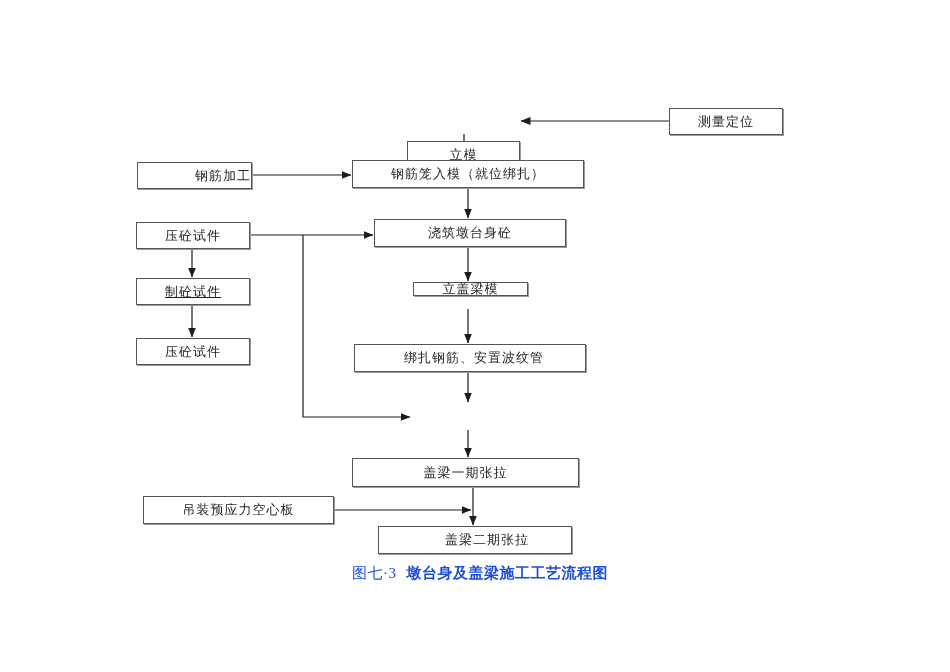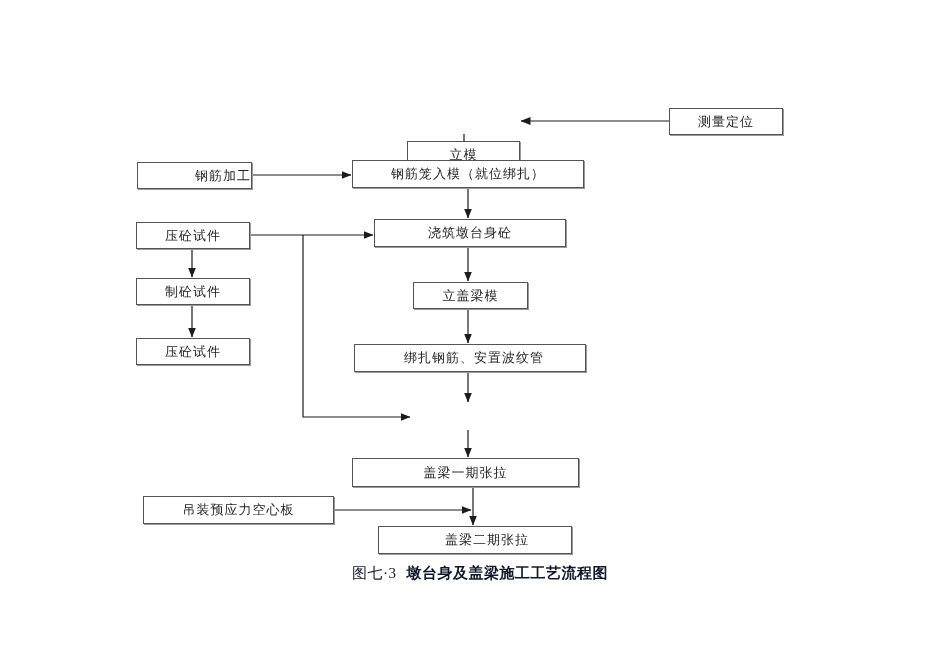--- a/index.html
+++ b/index.html
@@ -35,21 +35,21 @@
     letter-spacing: 1px;
     box-shadow: 1px 1px 0 #9a9a9a;
     white-space: nowrap;
   }
   .caption {
     position: absolute;
     left: 352px;
     top: 564px;
     width: 260px;
     font-size: 15px;
-    color: #0f172a;
+    color: #1d4ed8;
     white-space: nowrap;
     letter-spacing: 0.5px;
   }
   .caption .fig-no {
     font-weight: normal;
     margin-right: 10px;
   }
   .caption .fig-title {
     font-weight: bold;
   }
@@ -100,29 +100,29 @@
   </div>
 
   <div class="box" style="left:136px; top:222px; width:114px; height:27px;">
     <span>压砼试件</span>
   </div>
 
   <div class="box" style="left:374px; top:219px; width:192px; height:28px;">
     <span>浇筑墩台身砼</span>
   </div>
 
-  <div class="box" style="left:136px; top:278px; width:114px; height:27px;">
+  <div class="box" style="left:136px; top:278px; width:114px; height:27px;text-decoration:underline;">
     <span>制砼试件</span>
   </div>
 
   <div class="box" style="left:136px; top:338px; width:114px; height:27px;">
     <span>压砼试件</span>
   </div>
 
-  <div class="box" style="left:413px; top:282px; width:115px; height:27px;">
+  <div class="box" style="left:413px; top:282px; width:115px; height:14px;">
     <span>立盖梁模</span>
   </div>
 
   <div class="box" style="left:354px; top:344px; width:232px; height:28px;padding-left:8px;">
     <span>绑扎钢筋、安置波纹管</span>
   </div>
 
 
   <div class="box" style="left:352px; top:458px; width:227px; height:29px;">
     <span>盖梁一期张拉</span>

